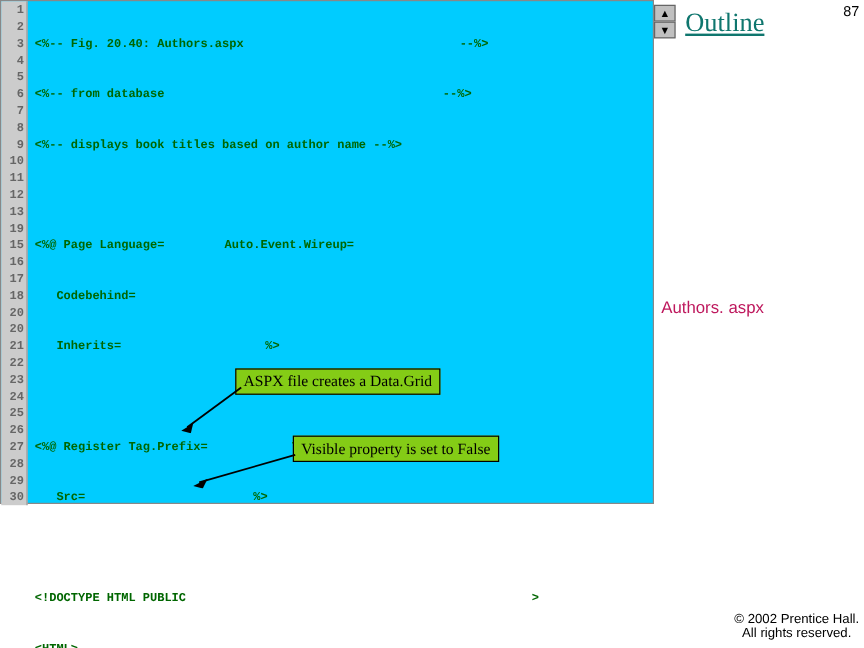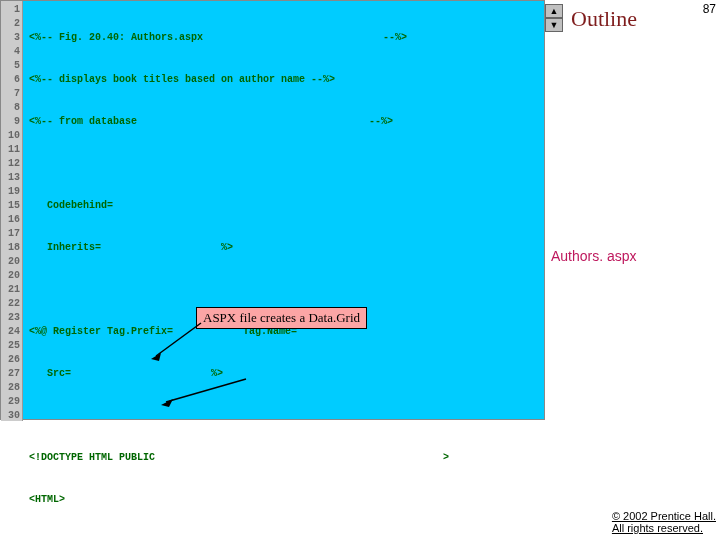--- a/index.html
+++ b/index.html
@@ -2,29 +2,29 @@
 <html><head>
 <meta charset="utf-8">
 <style>
   * { margin: 0; padding: 0; box-sizing: border-box; }
   body { width: 720px; height: 540px; background: #fff; font-family: Arial, sans-serif; position: relative; }
   .code-pane { position: absolute; left: 0; top: 0; width: 545px; height: 420px; background: #00ccff; border: 1px solid #888; }
   .gutter { position: absolute; left: 0; top: 0; width: 22px; height: 420px; background: #ccc; border-right: 1px solid #999; font: bold 10px/14px "Courier New", monospace; color: #666; text-align: right; padding-right: 2px; padding-top: 2px; }
   .gutter div { height: 14px; }
   .code { position: absolute; left: 28px; top: 2px; font: bold 10px/14px "Courier New", monospace; white-space: pre; color: #006600; }
   .code .row { height: 14px; }
-  .annot { position: absolute; background: #fca5a5; border: 1px solid #000; font: 13px "Times New Roman", serif; color: #000; padding: 2px 6px; }
+  .annot { position: absolute; background: #84cc16; border: 1px solid #000; font: 13px "Times New Roman", serif; color: #000; padding: 2px 6px; }
   .arrow { position: absolute; }
   .sidebar { position: absolute; right: 0; top: 0; width: 175px; height: 540px; }
   .scroll-btns { position: absolute; left: 0; top: 4px; }
   .scroll-btn { width: 18px; height: 14px; background: #c0c0c0; border: 1px solid #666; display: block; text-align: center; font-size: 9px; line-height: 12px; color: #000; }
-  .outline { position: absolute; left: 26px; top: 6px; font: 22px "Times New Roman", serif; color: #7f1d1d; }
+  .outline { position: absolute; left: 26px; top: 6px; font: 22px "Times New Roman", serif; color: #0f766e; text-decoration: underline; }
   .slidenum { position: absolute; right: 4px; top: 2px; font: 12px Arial, sans-serif; color: #000; }
   .caption { position: absolute; left: 6px; top: 248px; font: 14px Arial, sans-serif; color: #be185d; }
-  .copyright { position: absolute; right: 4px; bottom: 6px; font: 11px Arial, sans-serif; color: #000; text-align: left; text-decoration: underline; }
+  .copyright { position: absolute; right: 4px; bottom: 6px; font: 11px Arial, sans-serif; color: #000; text-align: center; }
 </style>
 </head>
 <body>
 
 <div class="code-pane">
   <div class="gutter">
     <div>1</div>
     <div>2</div>
     <div>3</div>
     <div>4</div>
@@ -50,23 +50,24 @@
     <div>24</div>
     <div>25</div>
     <div>26</div>
     <div>27</div>
     <div>28</div>
     <div>29</div>
     <div>30</div>
   </div>
   <div class="code">
     <div class="row"><span>&lt;%-- Fig. 20.40: Authors.aspx</span><span style="display:inline-block;width:180px"></span><span>--%&gt;</span></div>
+    <div class="row"><span>&lt;%-- from database</span><span style="display:inline-block;width:232px"></span><span>--%&gt;</span></div>
     <div class="row"><span>&lt;%-- displays book titles based on author name --%&gt;</span></div>
-    <div class="row"><span>&lt;%-- from database</span><span style="display:inline-block;width:232px"></span><span>--%&gt;</span></div>
     <div class="row"></div>
+    <div class="row"><span>&lt;%@ Page Language=</span><span style="display:inline-block;width:50px"></span><span>Auto.Event.Wireup=</span></div>
     <div class="row"><span>   Codebehind=</span></div>
     <div class="row"><span>   Inherits=</span><span style="display:inline-block;width:120px"></span><span>%&gt;</span></div>
     <div class="row"></div>
     <div class="row"><span>&lt;%@ Register Tag.Prefix=</span><span style="display:inline-block;width:70px"></span><span>Tag.Name=</span></div>
     <div class="row"><span>   Src=</span><span style="display:inline-block;width:140px"></span><span>%&gt;</span></div>
     <div class="row"></div>
     <div class="row"><span>&lt;!DOCTYPE HTML PUBLIC</span><span style="display:inline-block;width:288px"></span><span>&gt;</span></div>
     <div class="row"><span>&lt;HTML&gt;</span></div>
     
     
@@ -86,20 +87,21 @@
     
     
   </div>
 
   <div class="annot" style="left:195px; top:306px;"><span>ASPX file creates a Data.Grid</span></div>
   <svg class="arrow" style="left:150px; top:320px;" width="60" height="40">
       <line x1="50" y1="2" x2="5" y2="35" stroke="#000" stroke-width="1.5"></line>
       <polygon points="0,38 10,32 8,40" fill="#000"></polygon>
     </svg>
 
+  <div class="annot" style="left:243px; top:362px;"><span>Visible property is set to False</span></div>
   <svg class="arrow" style="left:160px; top:376px;" width="90" height="30">
       <line x1="85" y1="2" x2="5" y2="25" stroke="#000" stroke-width="1.5"></line>
       <polygon points="0,28 12,22 8,30" fill="#000"></polygon>
     </svg>
 </div>
 
 <div class="sidebar">
   <div class="scroll-btns">
     <span class="scroll-btn">▲</span>
     <span class="scroll-btn">▼</span>

